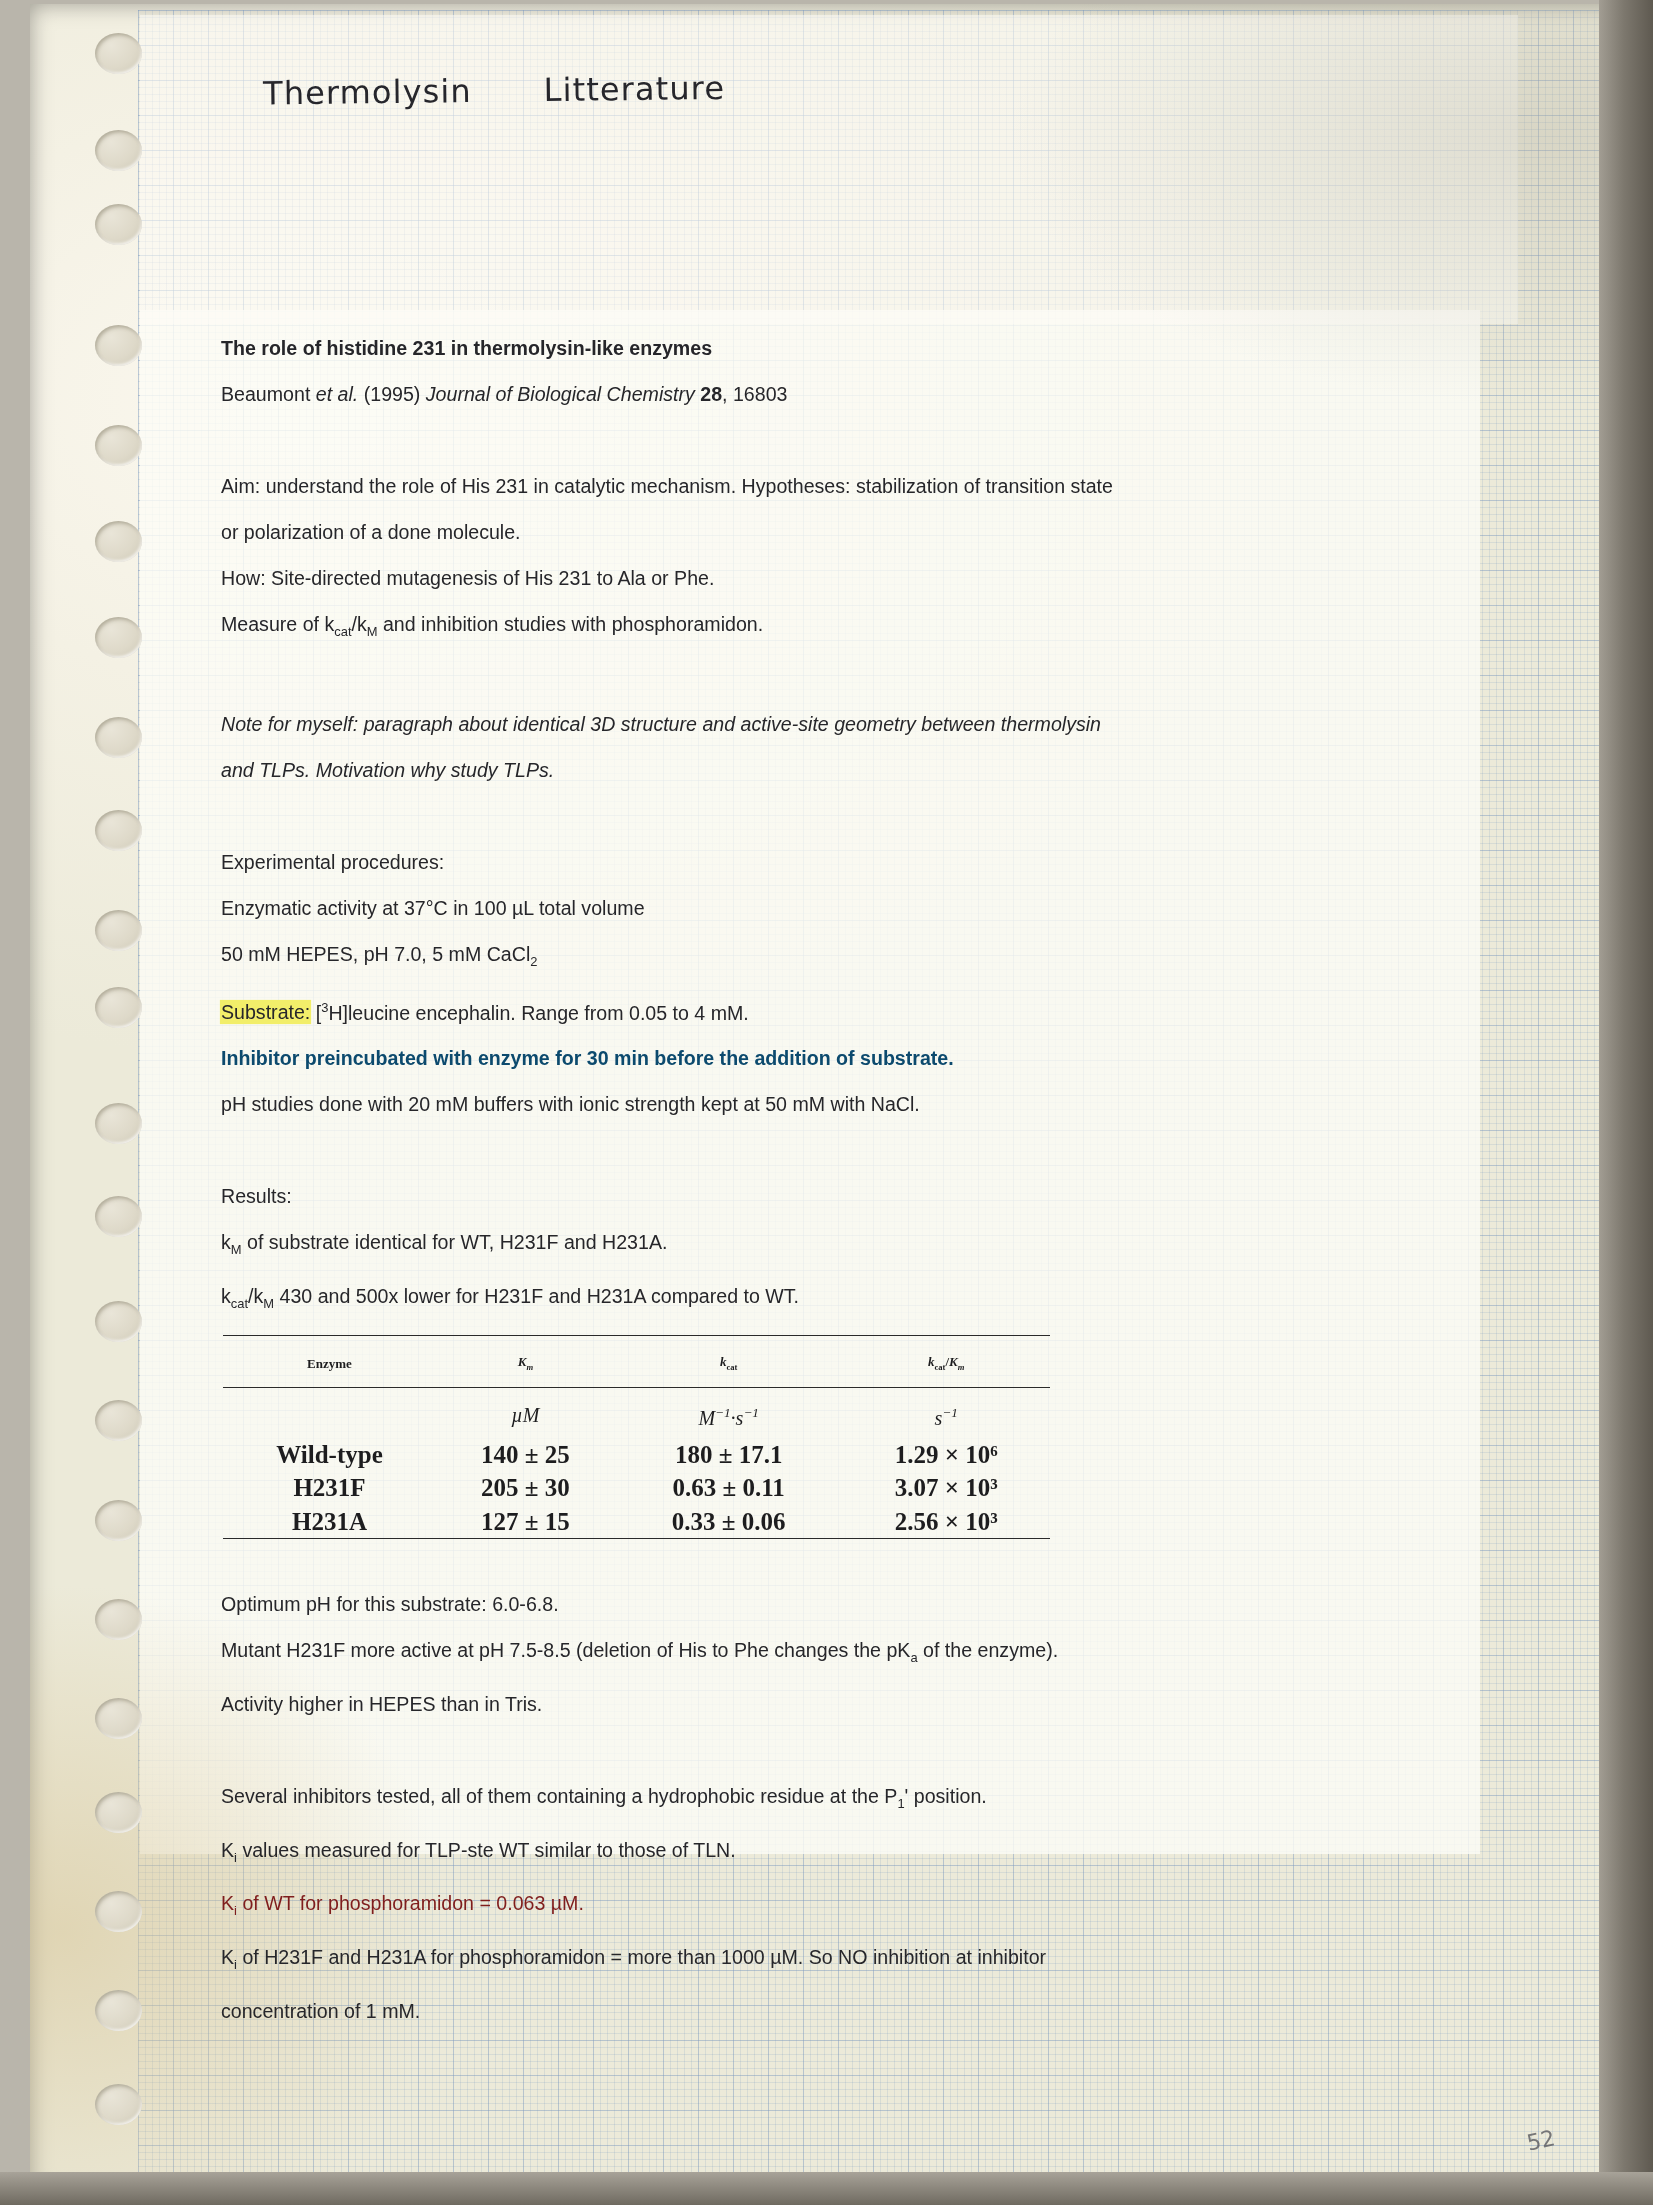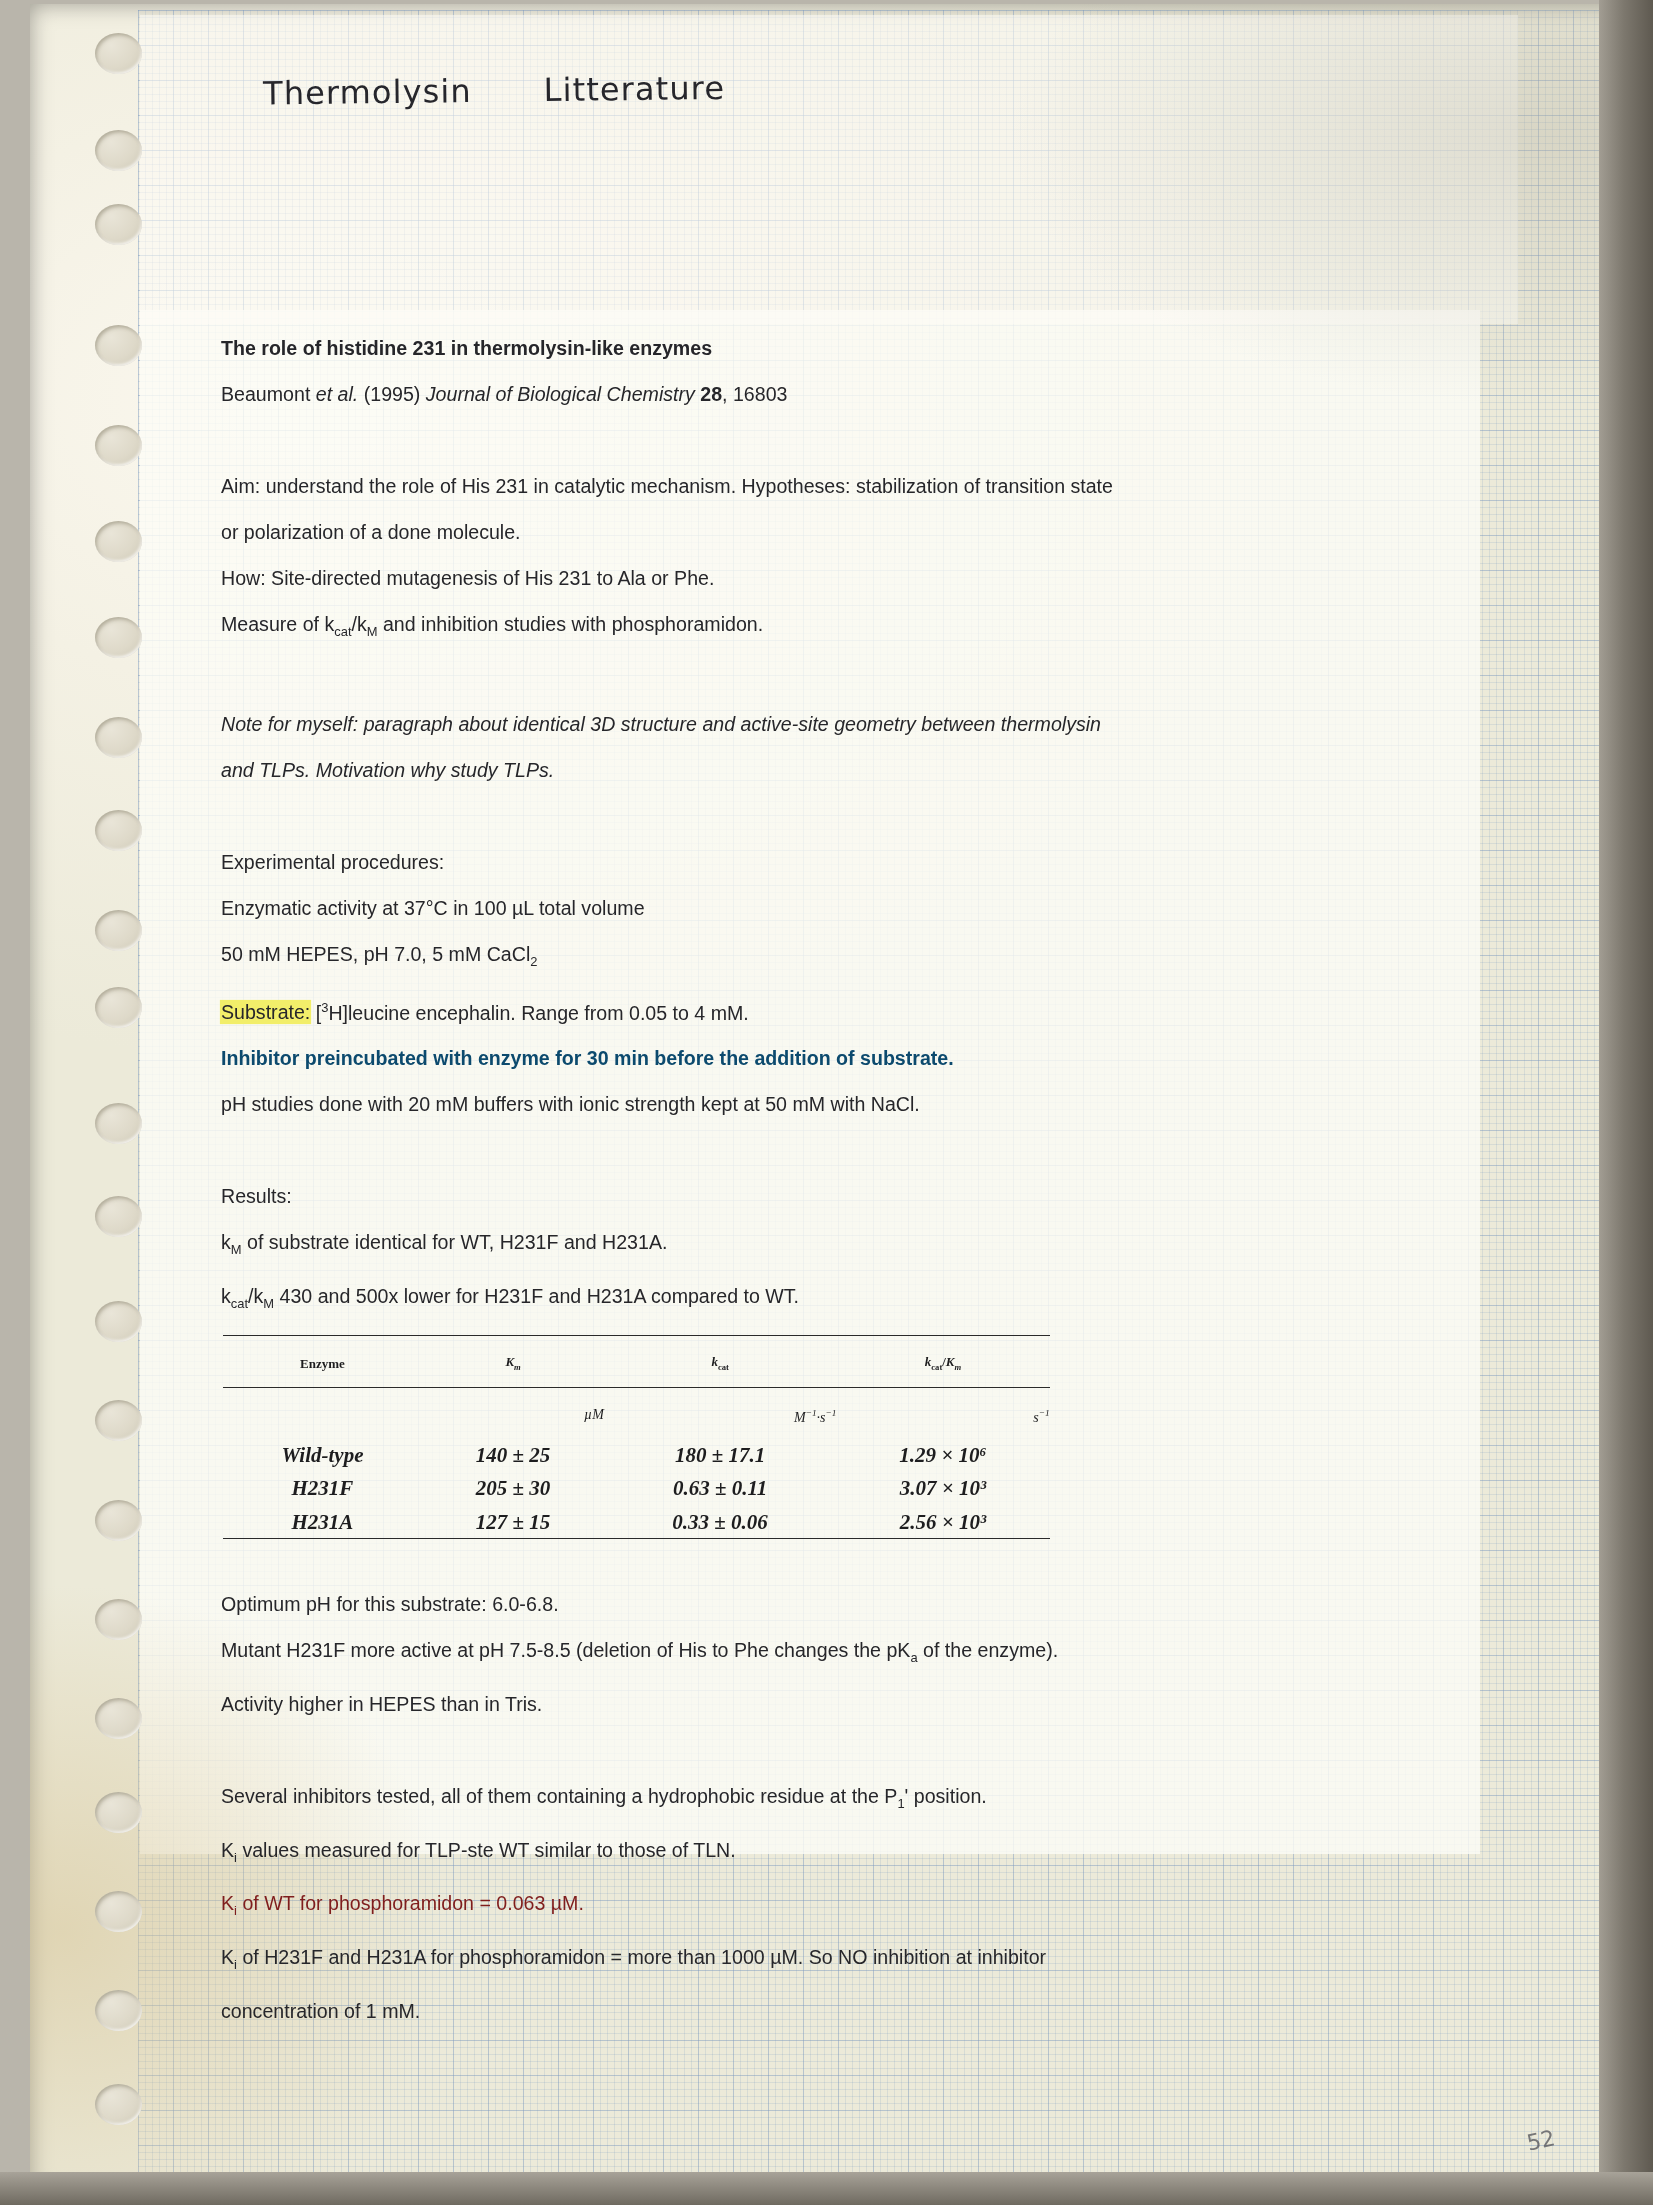--- a/index.html
+++ b/index.html
@@ -171,22 +171,22 @@
   }
   .tbl th, .tbl td {
     text-align: center;
     padding: 0;
     font-size: 18px;
   }
   .tbl .rule-top td { border-top: 1.7px solid #2a2a2a; height: 3.3px; }
   .tbl .rule-mid td { border-top: 1.1px solid #2a2a2a; height: 3.3px; }
   .tbl .rule-bot td { border-top: 1.7px solid #2a2a2a; height: 3.3px; }
   .tbl .hdr td { font-weight: bold; font-size: 13px; padding: 7.7px 0 5.5px; }
-  .tbl .units td { font-style: italic; font-size: 14px; padding: 6.6px 0 5.5px; text-align: right; }
-  .tbl .row td { font-weight: bold; font-size: 21px; padding: 1.7px 0; font-style: italic; }
+  .tbl .units td { font-style: italic; font-size: 20px; padding: 6.6px 0 5.5px; }
+  .tbl .row td { font-weight: bold; font-size: 25px; padding: 1.7px 0; }
   .tbl .row td.name { font-weight: bold; }
 
   
   .pencil-mark {
     position: absolute;
     right: 99px;
     bottom: 52px;
     font-family: "DejaVu Sans", sans-serif;
     font-size: 22px;
     color: #5b5b60;

